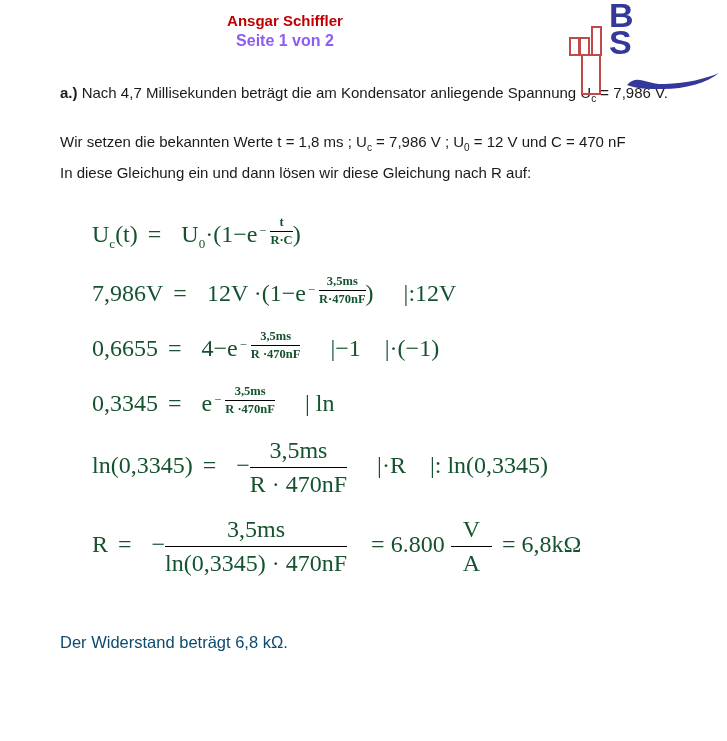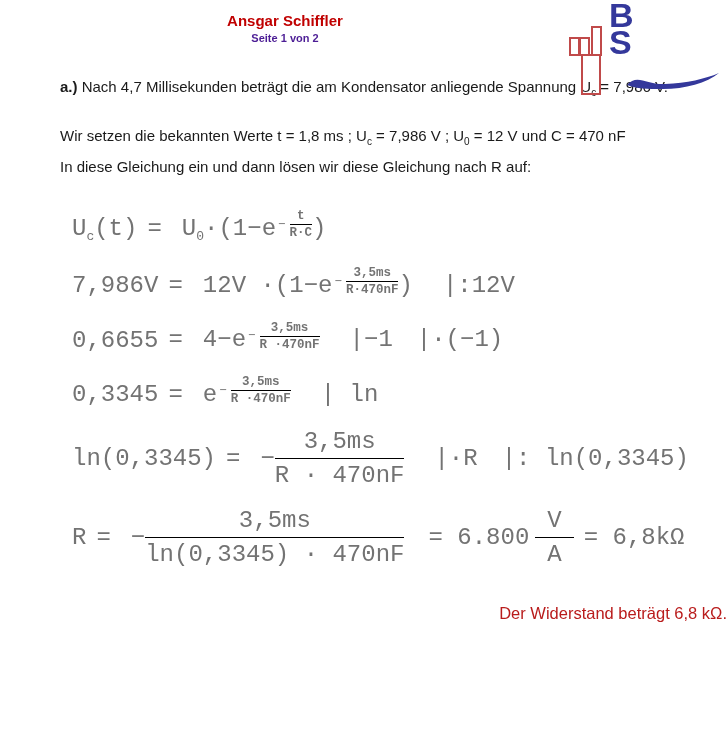--- a/index.html
+++ b/index.html
@@ -5,42 +5,42 @@
   html,body { margin:0; padding:0; background:#fff; }
   .page {
     position:relative; width:727px; height:741px; background:#fff;
     font-family:"Liberation Sans", sans-serif; color:#1a1a1a; overflow:hidden;
   }
 
   
   .head-center { width:570px; text-align:center; }
   .author { padding-top:12px; font-size:15px; font-weight:bold; color:#C00000; }
   .title  { margin-top:5px; font-size:20px; font-weight:bold; color:#2E9B2E; }
-  .page-num { margin-top:3px; font-size:11px; font-weight:bold; color:#4c1d95; }
+  .page-num { margin-top:3px; font-size:16px; font-weight:bold; color:#8b5cf6; }
 
   
   .logo { position:absolute; top:8px; left:567px; width:150px; height:88px; }
   .building { position:absolute; left:0; top:8px; }
   .logo-letters { position:absolute; left:42px; top:-6px; line-height:0.80;
     font-family:"Liberation Sans", sans-serif; font-weight:bold; font-size:34px; }
   .logo-letters .row { white-space:nowrap; }
   .lblue { color:#34389B; }
   .lred  { color:#BE3A34; }
   .swoosh { position:absolute; left:60px; top:64px; }
 
   
   .para { margin-left:60px; font-size:15px; line-height:25px; white-space:nowrap; }
   .p1 { margin-top:30px; }
   .p2 { margin-top:18px; }
   .para sub { font-size:10px; }
   .blbl { font-weight:bold; }
 
   
-  .eq { margin-left:72px; font-family:Liberation Mono, monospace;
-        font-size:24px; color:#737373; white-space:nowrap; }
+  .eq { margin-left:92px; font-family:Liberation Serif, serif;
+        font-size:24px; color:#14532d; white-space:nowrap; }
   .eq sub { font-size:13px; }
   .sp  { margin:0 10px; }
   .spl { margin-left:10px; }
   .exp { display:inline-flex; align-items:center; vertical-align:7px;
          font-size:12.5px; margin-left:2px; font-weight:bold; }
   .exp .em { margin-right:4px; font-weight:normal; }
   .fr  { display:inline-block; text-align:center; }
   .fr .nu { display:block; border-bottom:1px solid #000; padding:0 4px 1px; }
   .fr .de { display:block; padding-top:1px; }
   .op  { margin-left:30px; }
@@ -49,21 +49,21 @@
   .frac-lg .nu { display:block; border-bottom:1.5px solid #000; padding:0 12px 3px; }
   .frac-lg .de { display:block; padding-top:3px; }
   .eq1 { margin-top:30px; }
   .eq2 { margin-top:22px; }
   .eq3 { margin-top:22px; }
   .eq4 { margin-top:22px; }
   .eq5 { margin-top:20px; }
   .eq6 { margin-top:18px; }
 
   
-  .conclusion { margin-left:60px; margin-top:36px; font-size:16.5px; color:#b91c1c;text-align:right; }
+  .conclusion { margin-left:60px; margin-top:56px; font-size:16.5px; color:#0c4a6e; }
 </style>
 </head>
 <body>
 
 <div class="page">
 
   <div class="head-center">
     <div class="author">Ansgar Schiffler</div>
     <div class="page-num">Seite 1 von 2</div>
   </div>

